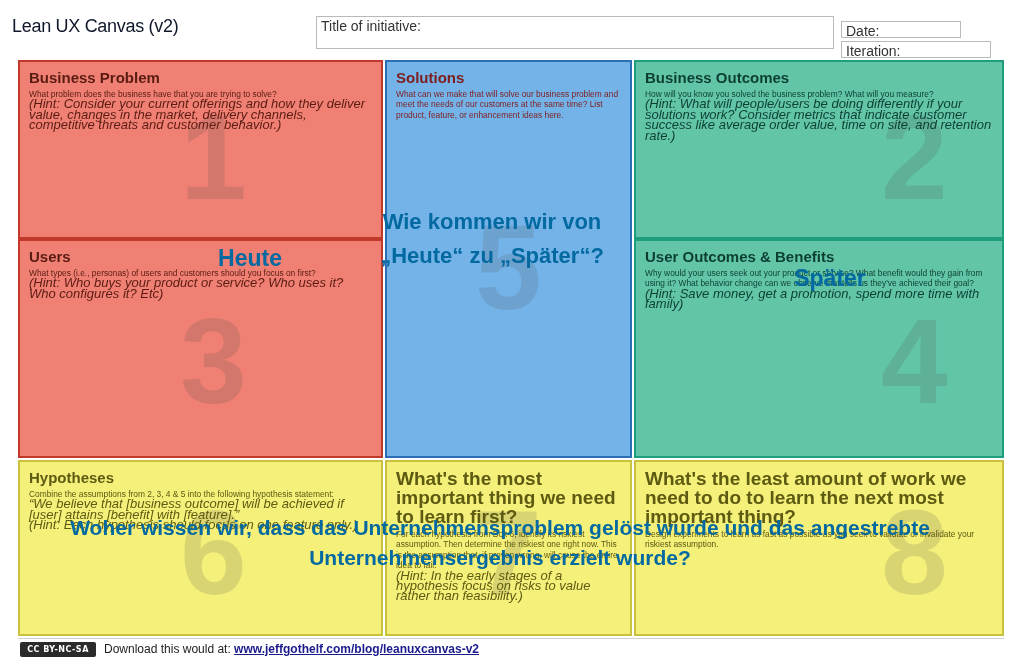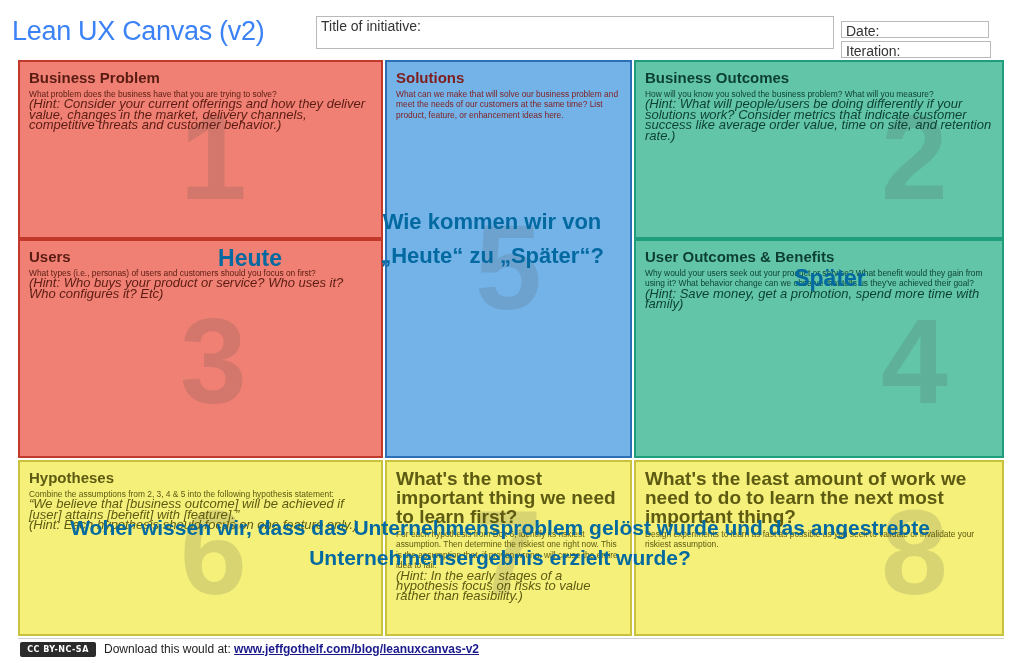--- a/index.html
+++ b/index.html
@@ -21,40 +21,40 @@
   .header {
     position: absolute;
     left: 0; top: 0;
     width: 1023px;
     height: 58px;
   }
   .canvas-title {
     position: absolute;
     left: 12px;
     top: 16px;
-    font-size: 27px;
-    color: #3b82f6;
+    font-size: 18px;
+    color: #0f172a;
     letter-spacing: -0.3px;
     white-space: nowrap;
   }
   .field-box {
     position: absolute;
     border: 1px solid #b9b9b9;
     background: #ffffff;
   }
   .field-label {
     position: absolute;
     font-size: 14px;
     color: #333333;
     left: 4px;
     top: 4px;
     line-height: 10px;
   }
   #title-field { left: 316px; top: 16px; width: 518px; height: 33px; }
-  #date-field  { left: 841px; top: 21px; width: 148px; height: 17px; }
+  #date-field  { left: 841px; top: 21px; width: 120px; height: 17px; }
   #iter-field  { left: 841px; top: 41px; width: 150px; height: 17px; }
 
   
   .grid {
     position: absolute;
     left: 18px;
     top: 60px;
     width: 986px;
     height: 576px;
   }

